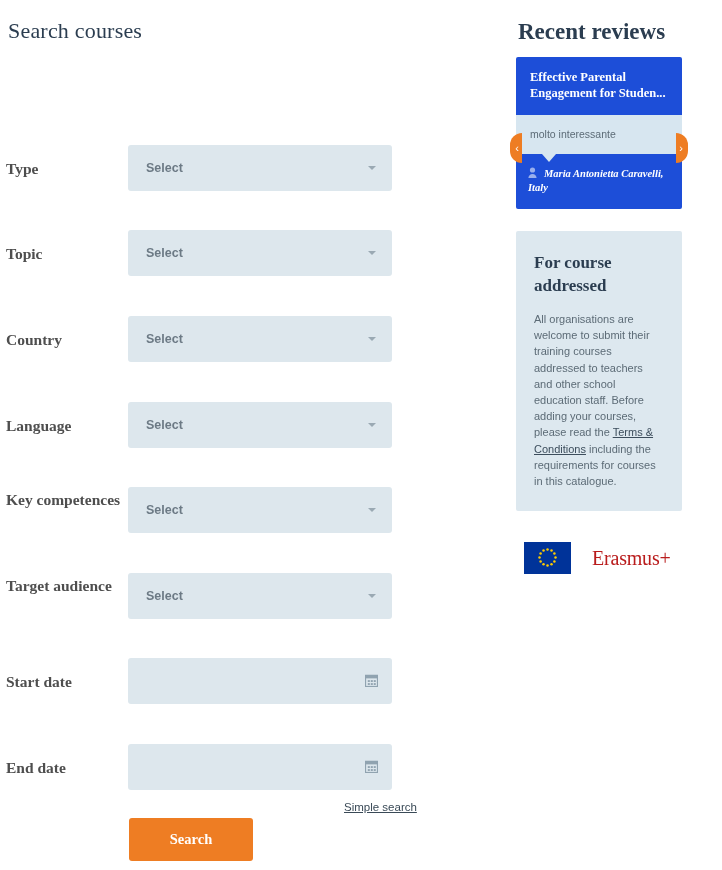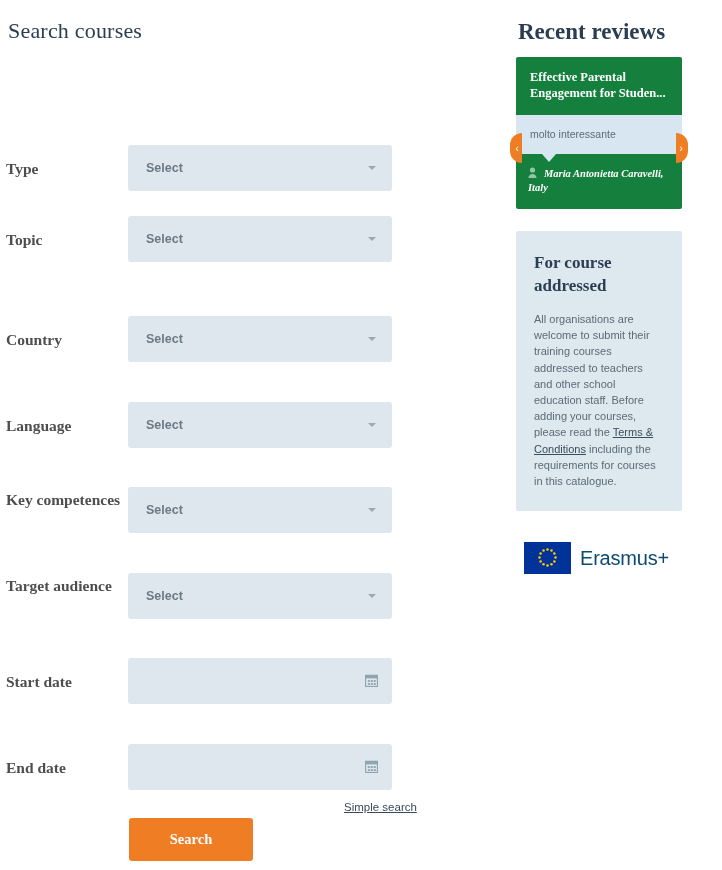--- a/index.html
+++ b/index.html
@@ -137,21 +137,21 @@
     margin: 0;
     padding: 19px 0 0 2px;
     white-space: nowrap;
   }
 
   
   .review-card {
     position: absolute;
     left: 0; top: 57px;
     width: 166px;
-    background: #15803d;
+    background: #1d4ed8;
     border-radius: 2px;
     overflow: visible;
   }
   .review-course {
     padding: 12px 14px 14px 14px;
     font-family: "Liberation Serif", serif;
     font-weight: bold;
     font-size: 12.5px;
     line-height: 16px;
     color: #ffffff;
@@ -244,24 +244,24 @@
     align-items: center;
   }
   .eu-flag {
     width: 47px; height: 32px;
     background: #003399;
     position: relative;
     flex: 0 0 auto;
   }
   .eu-flag svg { display: block; width: 47px; height: 32px; }
   .erasmus-word {
-    margin-left: 9px;
-    font-family: Liberation Sans, sans-serif;
+    margin-left: 21px;
+    font-family: Liberation Serif, serif;
     font-size: 20px;
-    color: #0c4a6e;
+    color: #b91c1c;
     letter-spacing: -.2px;
     white-space: nowrap;
   }
 </style>
 </head>
 <body>
 
 <div class="page">
 
   <div class="search-col">
@@ -270,21 +270,21 @@
 
 
     <div class="field-row" style="top:145px;text-decoration:underline;">
       <div class="field-label lbl-mid">Type</div>
       <div class="field-control">
         <span class="sel-text">Select</span>
         <span class="caret"></span>
       </div>
     </div>
 
-    <div class="field-row" style="top:216px;">
+    <div class="field-row" style="top:230px;">
       <div class="field-label lbl-mid">Topic</div>
       <div class="field-control">
         <span class="sel-text">Select</span>
         <span class="caret"></span>
       </div>
     </div>
 
     <div class="field-row" style="top:316px;">
       <div class="field-label lbl-mid">Country</div>
       <div class="field-control">

